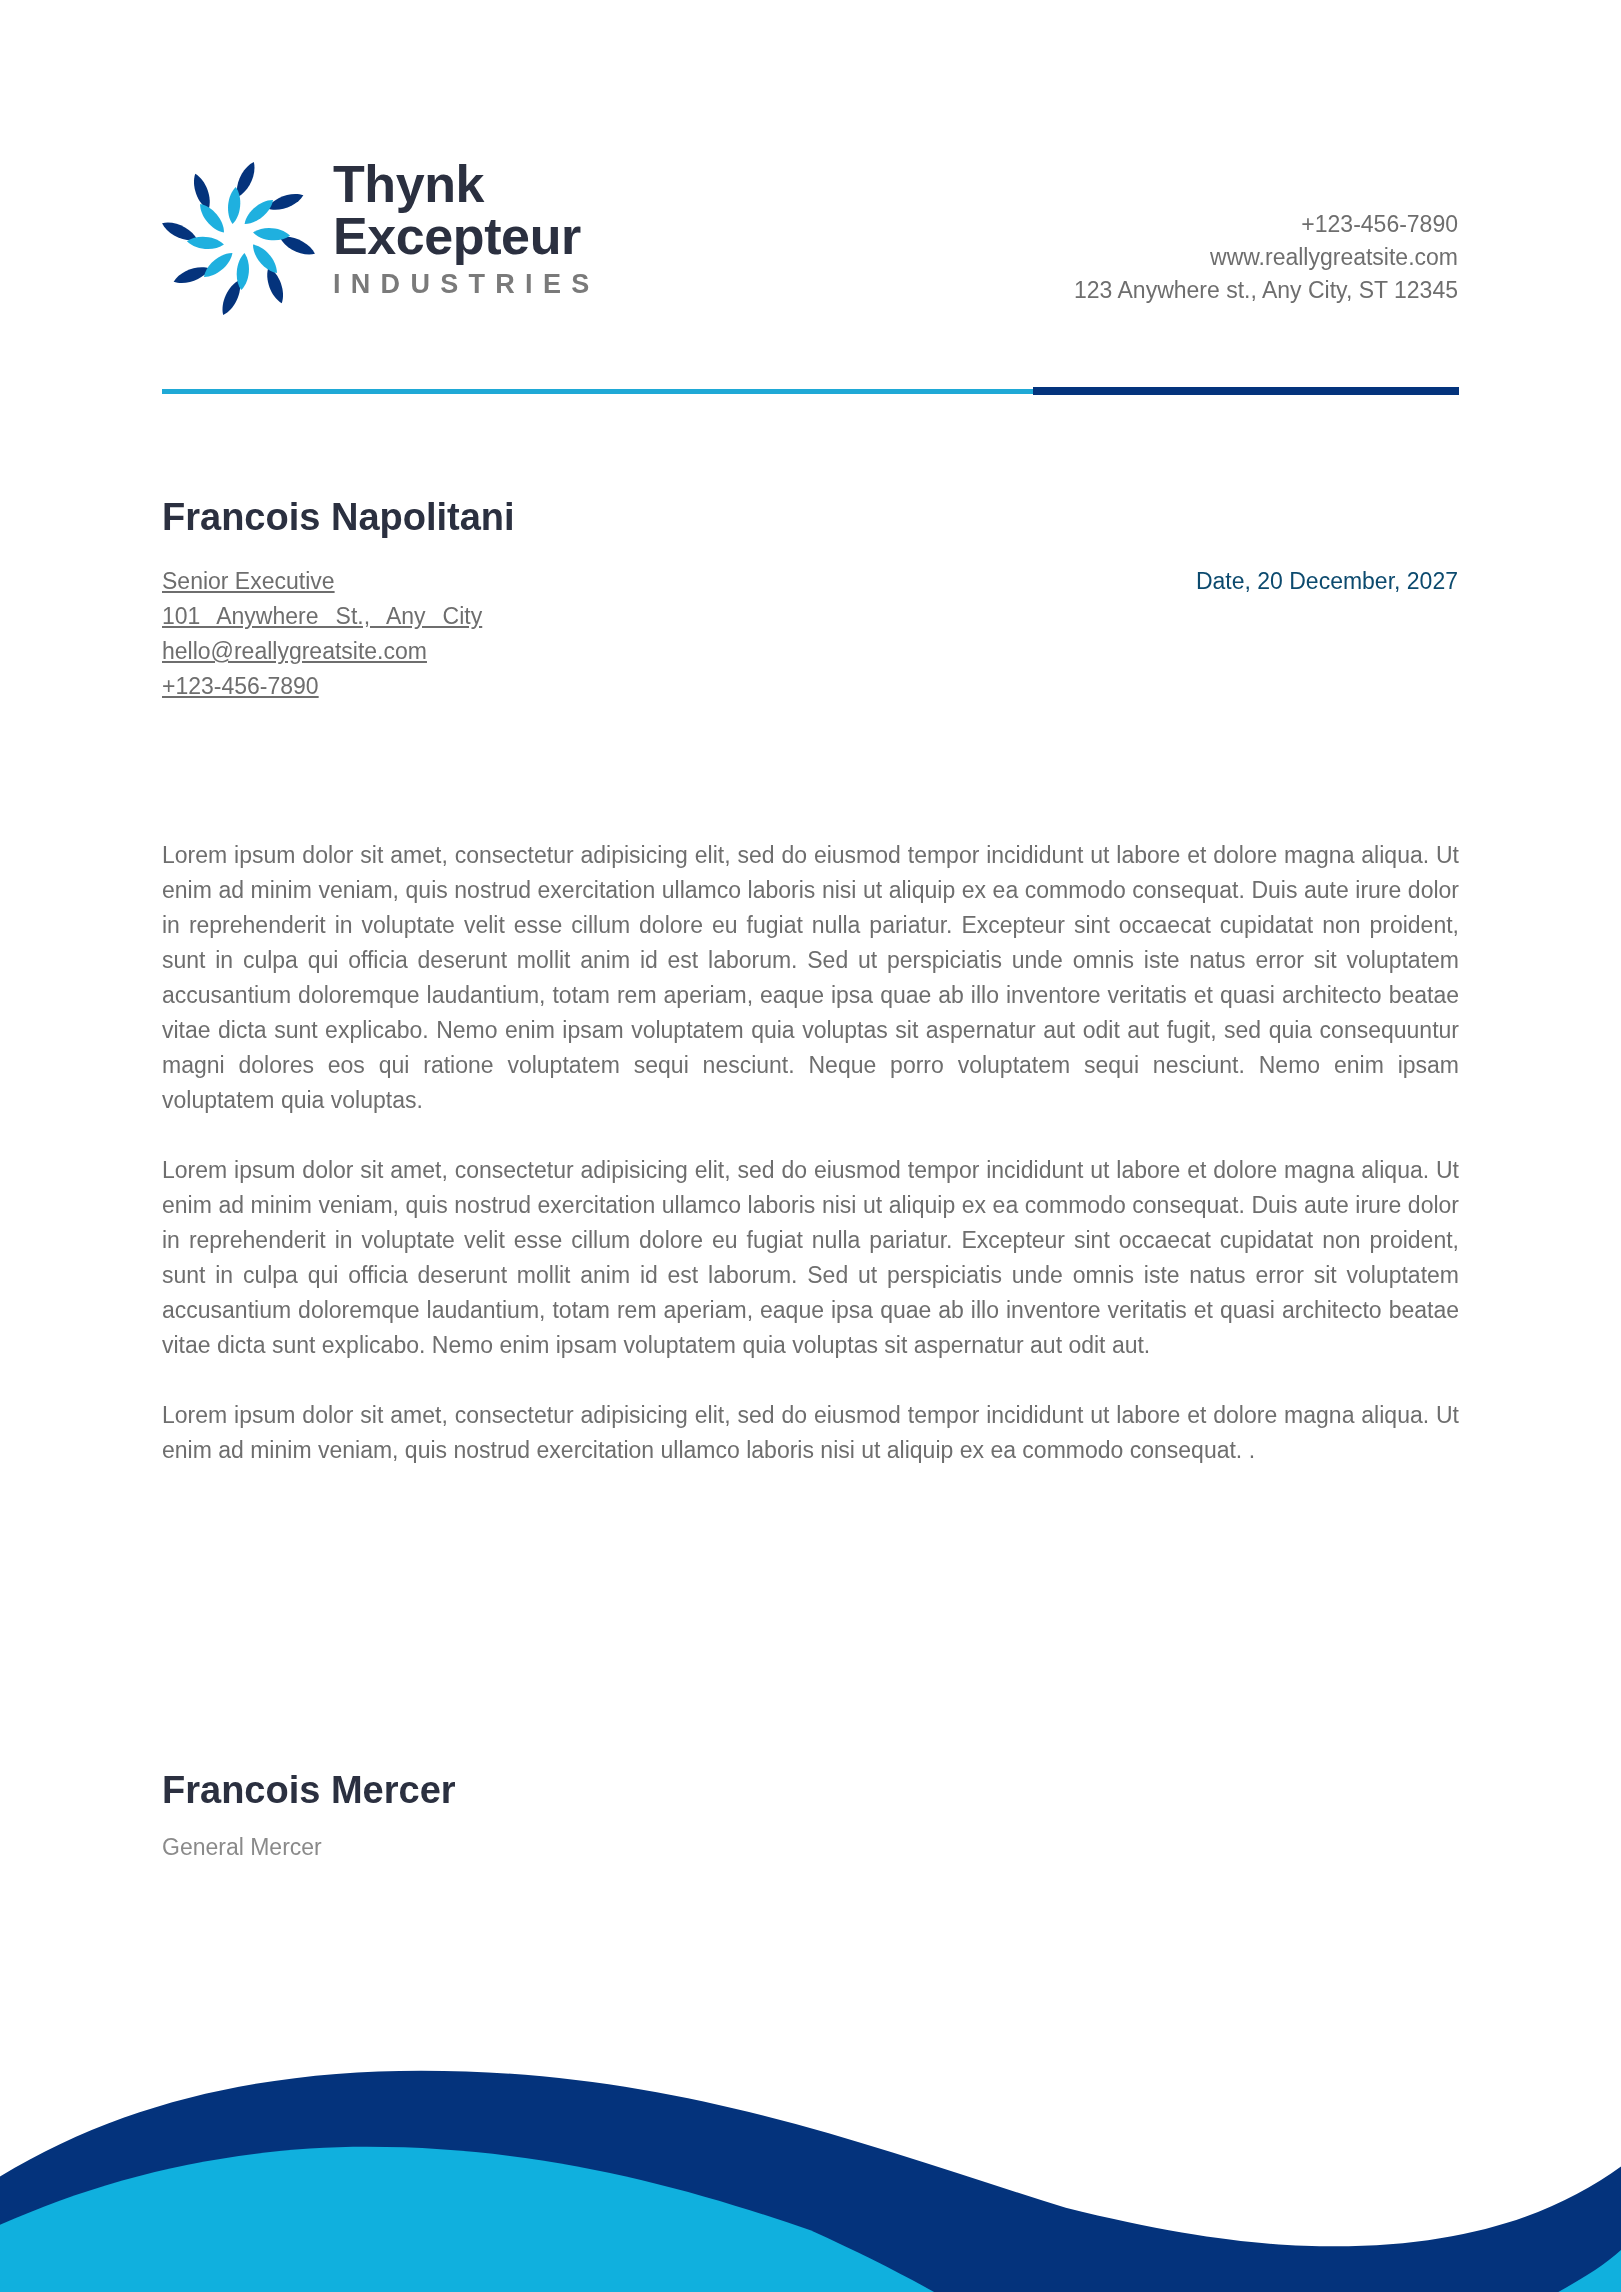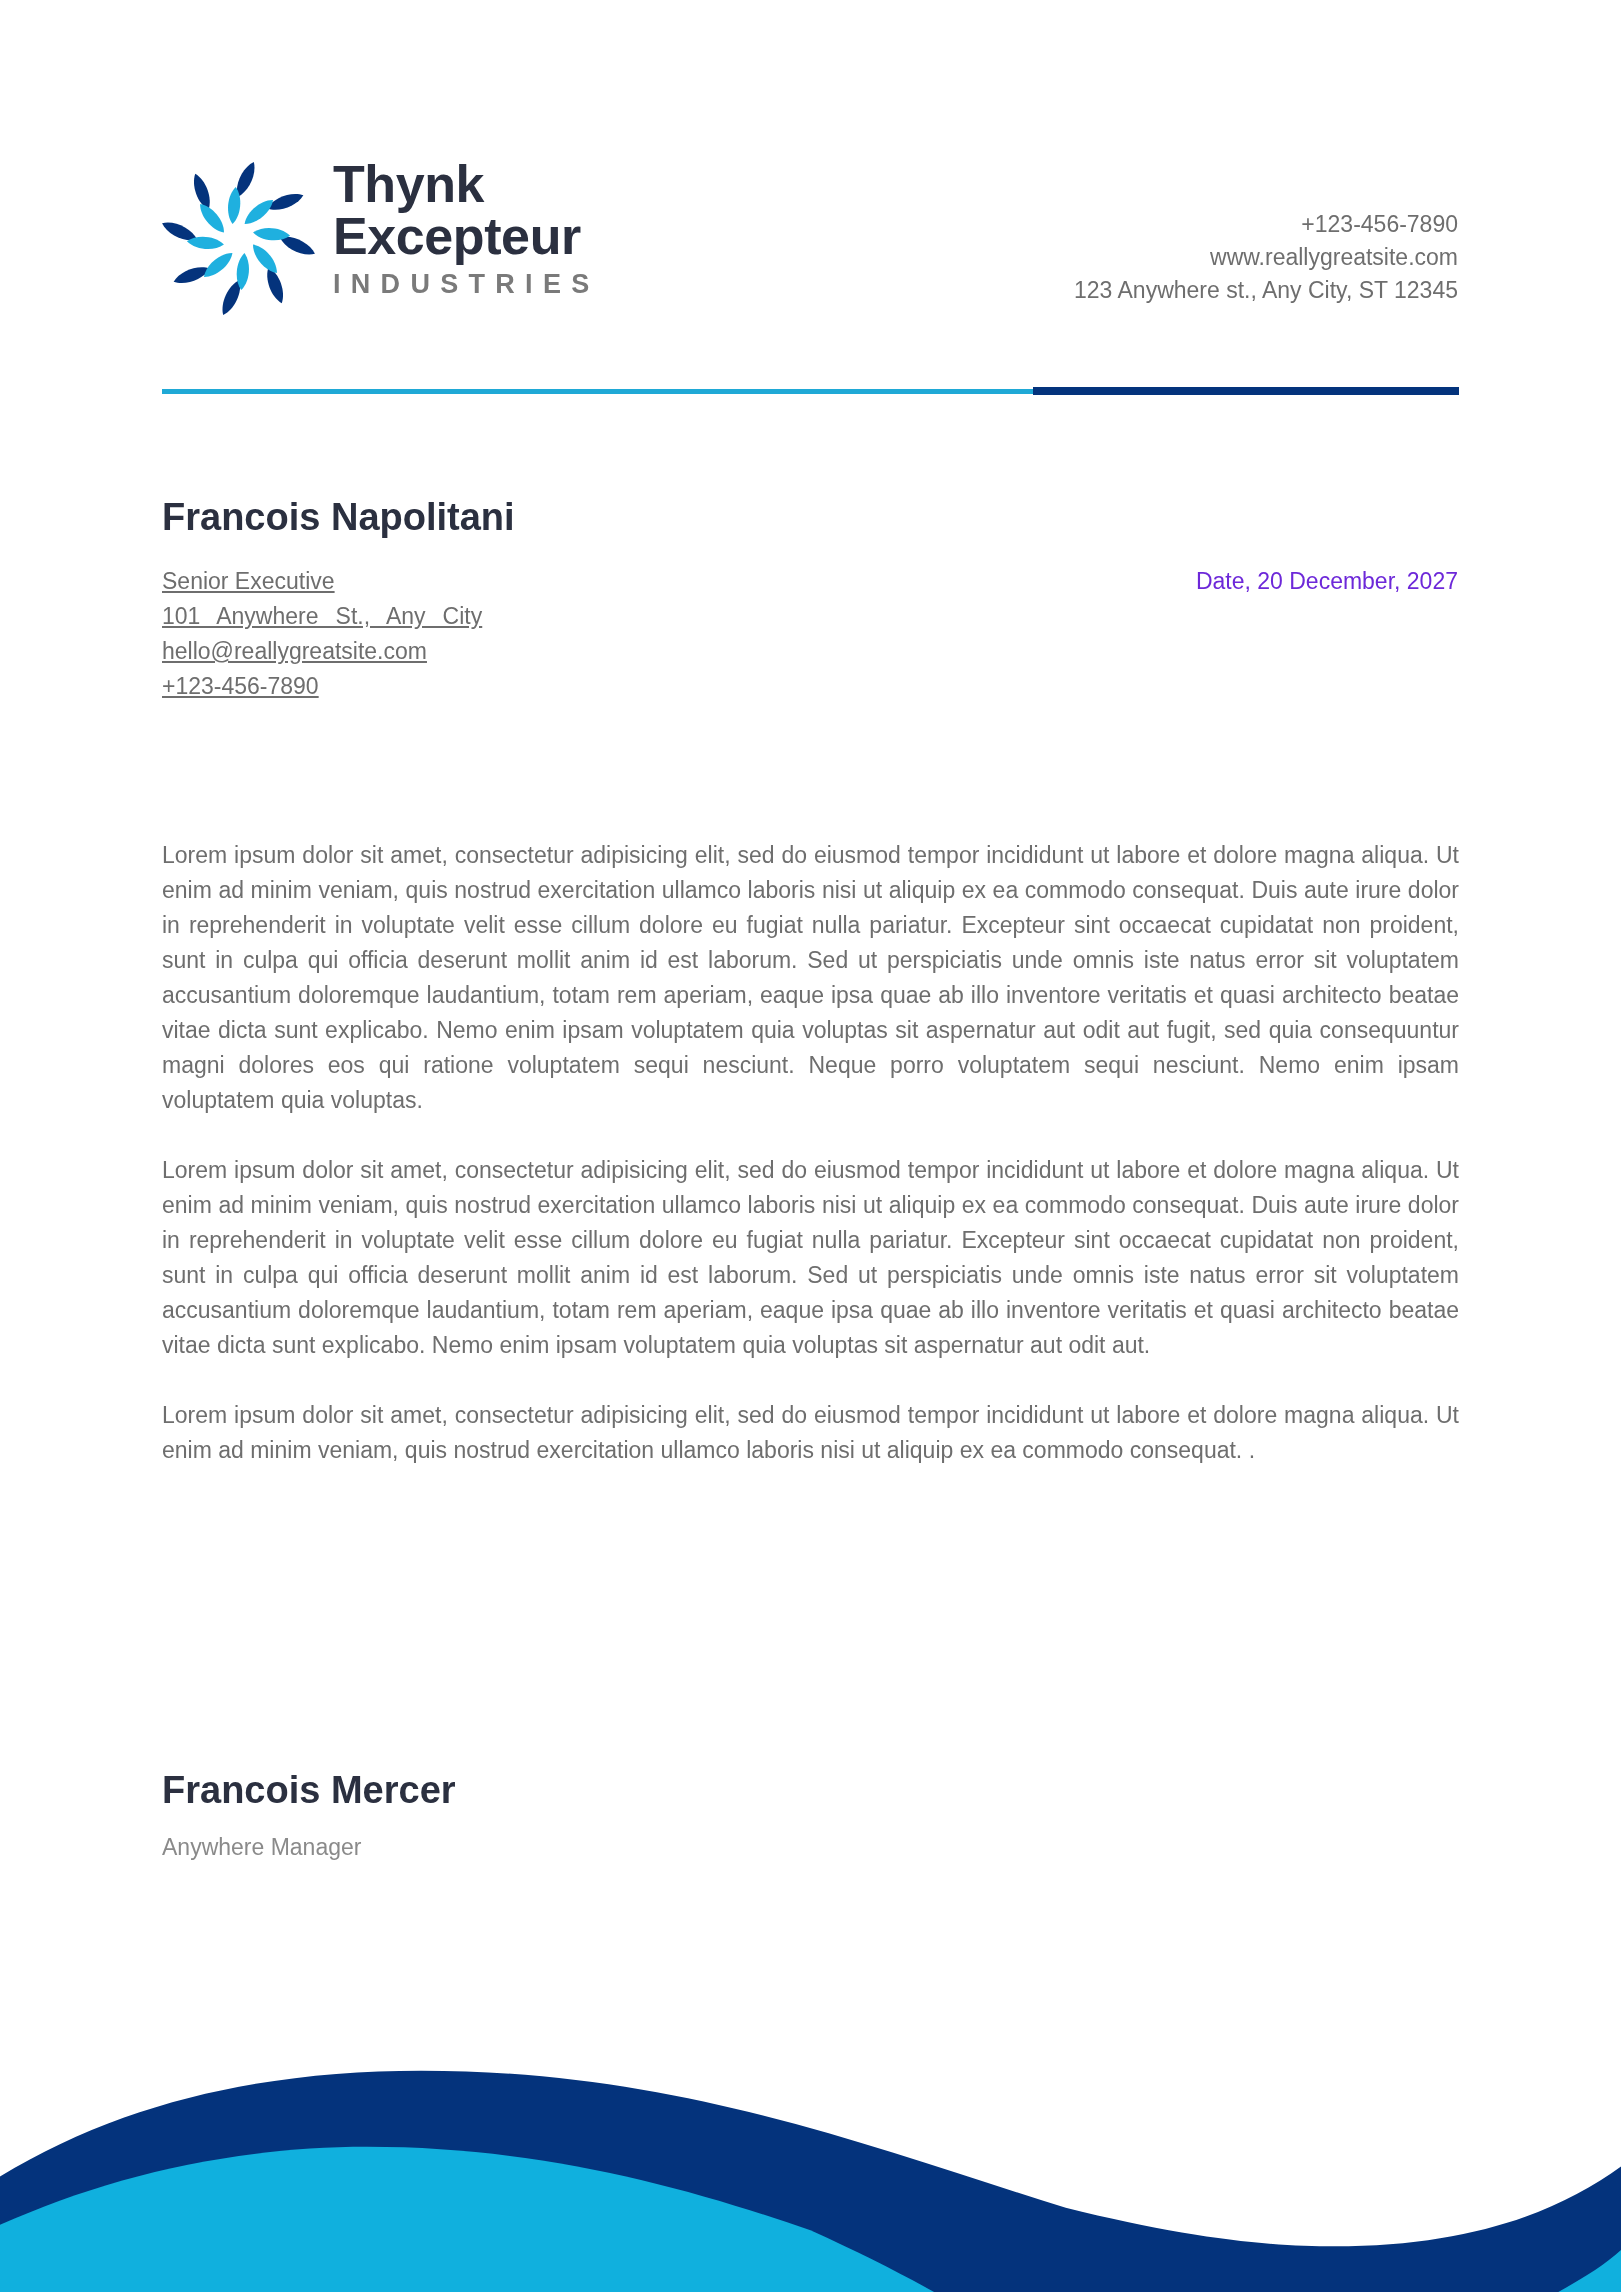--- a/index.html
+++ b/index.html
@@ -18,21 +18,21 @@
              font-size: 23px; line-height: 33px; }
 
   .rule-light { left: 162px; top: 389px; width: 873px; height: 4.5px; background: #1fa9d6; }
   .rule-dark  { left: 1033px; top: 387px; width: 426px; height: 8px; background: #04337c; }
 
   
   .recipient-name { left: 162px; top: 495px; font-weight: 700; font-size: 38px;
                     line-height: 45px; color: #2b3040; }
   .recipient-info { left: 162px; top: 564px; font-size: 23px; line-height: 35px; color: #6e6e6e; text-decoration: underline; }
   .recipient-info .addr { word-spacing: 10.7px; }
-  .date { right: 163px; top: 564px; font-size: 23px; line-height: 35px; color: #6d28d9; text-align: right; }
+  .date { right: 163px; top: 564px; font-size: 23px; line-height: 35px; color: #0c4a6e; text-align: right; }
 
   
   .body { left: 162px; top: 821px; width: 1297px; color: #6e6e6e; font-size: 23px; line-height: 35px; }
   .body p { margin: 17px 0 35px 0; text-align: justify; }
 
   
   .sig-name { left: 162px; top: 1768px; font-weight: 700; font-size: 38px; line-height: 45px; color: #2b3040; }
   .sig-title { left: 162px; top: 1831px; font-size: 23px; line-height: 32px; color: #8a8a8a; }
 
   .waves { left: 0; top: 2024px; width: 1621px; height: 269px; }
@@ -94,20 +94,20 @@
 </div>
 <div class="abs date">Date, 20 December, 2027</div>
 
 <div class="abs body">
   <p>Lorem ipsum dolor sit amet, consectetur adipisicing elit, sed do eiusmod tempor incididunt ut labore et dolore magna aliqua. Ut enim ad minim veniam, quis nostrud exercitation ullamco laboris nisi ut aliquip ex ea commodo consequat. Duis aute irure dolor in reprehenderit in voluptate velit esse cillum dolore eu fugiat nulla pariatur. Excepteur sint occaecat cupidatat non proident, sunt in culpa qui officia deserunt mollit anim id est laborum. Sed ut perspiciatis unde omnis iste natus error sit voluptatem accusantium doloremque laudantium, totam rem aperiam, eaque ipsa quae ab illo inventore veritatis et quasi architecto beatae vitae dicta sunt explicabo. Nemo enim ipsam voluptatem quia voluptas sit aspernatur aut odit aut fugit, sed quia consequuntur magni dolores eos qui ratione voluptatem sequi nesciunt. Neque porro voluptatem sequi nesciunt. Nemo enim ipsam voluptatem quia voluptas.</p>
   <p>Lorem ipsum dolor sit amet, consectetur adipisicing elit, sed do eiusmod tempor incididunt ut labore et dolore magna aliqua. Ut enim ad minim veniam, quis nostrud exercitation ullamco laboris nisi ut aliquip ex ea commodo consequat. Duis aute irure dolor in reprehenderit in voluptate velit esse cillum dolore eu fugiat nulla pariatur. Excepteur sint occaecat cupidatat non proident, sunt in culpa qui officia deserunt mollit anim id est laborum. Sed ut perspiciatis unde omnis iste natus error sit voluptatem accusantium doloremque laudantium, totam rem aperiam, eaque ipsa quae ab illo inventore veritatis et quasi architecto beatae vitae dicta sunt explicabo. Nemo enim ipsam voluptatem quia voluptas sit aspernatur aut odit aut.</p>
   <p>Lorem ipsum dolor sit amet, consectetur adipisicing elit, sed do eiusmod tempor incididunt ut labore et dolore magna aliqua. Ut enim ad minim veniam, quis nostrud exercitation ullamco laboris nisi ut aliquip ex ea commodo consequat. .</p>
 </div>
 
 <div class="abs sig-name">Francois Mercer</div>
-<div class="abs sig-title">Anywhere Manager</div>
+<div class="abs sig-title">General Mercer</div>
 
 <svg class="abs waves" width="1621" height="269" viewBox="0 2260 1810 300" preserveAspectRatio="none">
   <path fill="#04337c" d="M0,2430 C140,2345 300,2312 470,2312 C760,2312 980,2400 1190,2465 C1330,2500 1420,2508 1490,2508 C1640,2508 1740,2470 1810,2419 L1810,2560 L0,2560 Z"></path>
   <path fill="#10b0de" d="M0,2484 C120,2430 260,2397 410,2397 C600,2397 760,2440 905,2490 C960,2515 1000,2535 1045,2560 L0,2560 Z"></path>
   <path fill="#10b0de" d="M1738,2560 C1765,2545 1790,2530 1810,2512 L1810,2560 Z"></path>
 </svg>
 
 
 </body></html>

